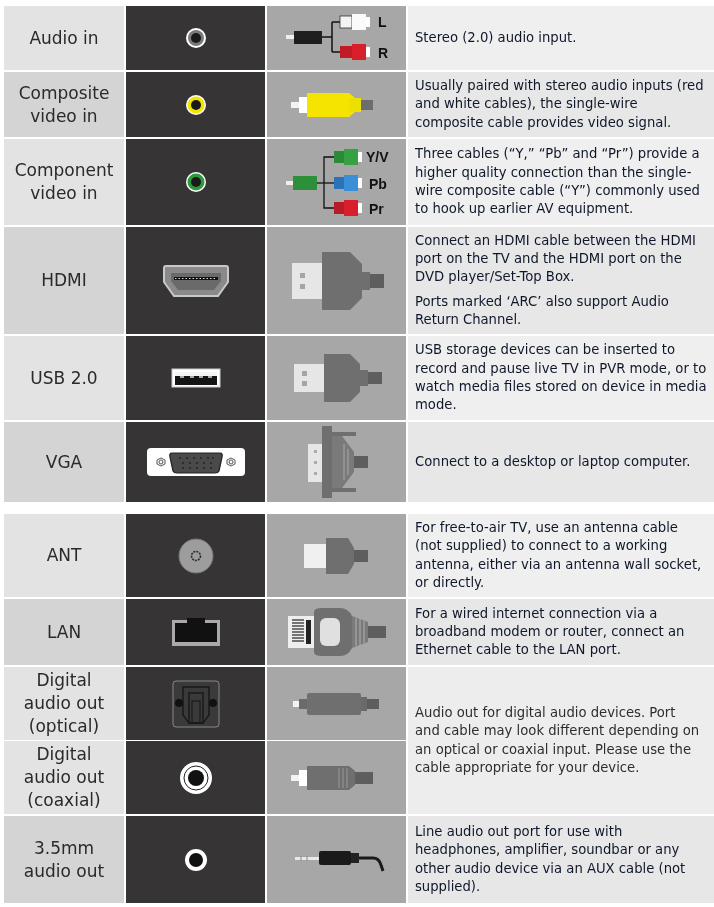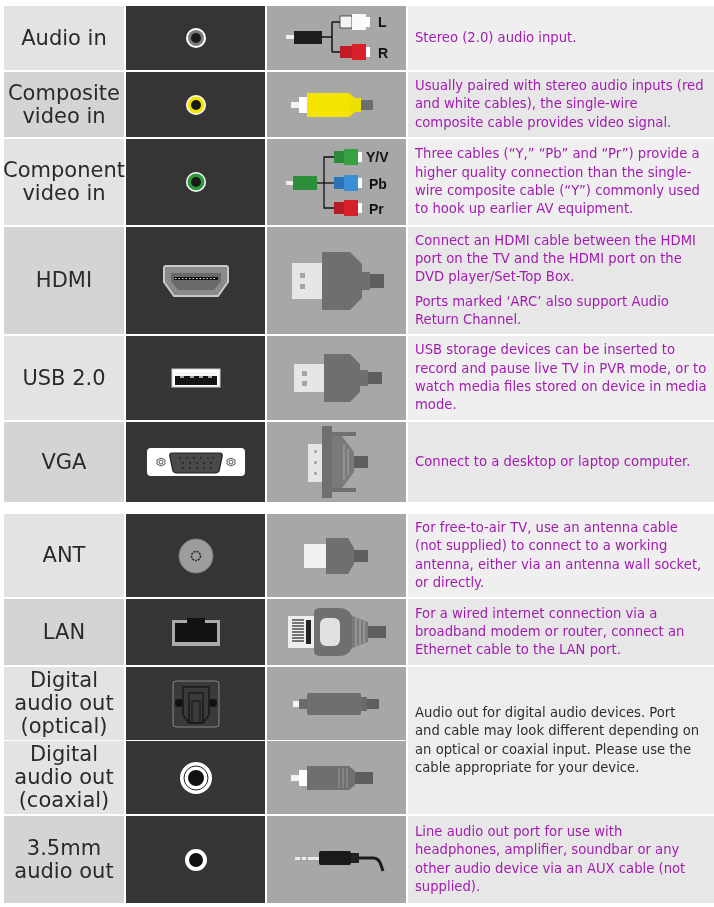--- a/index.html
+++ b/index.html
@@ -1,23 +1,23 @@
 <!DOCTYPE html>
 <html><head>
 <meta charset="utf-8">
 <style>
   html,body{margin:0;padding:0;background:#ffffff;}
   body{width:714px;height:907px;position:relative;overflow:hidden;font-family:"DejaVu Sans","Liberation Sans",sans-serif;color:#2b2b2b;}
   .tbl{position:absolute;left:4px;top:6px;width:710px;}
   .row{position:absolute;left:0;width:710px;}
   .cell{position:absolute;top:0;bottom:0;box-sizing:border-box;}
-  .c1{left:0;width:120px;display:flex;align-items:center;justify-content:center;text-align:center;font-size:21px;line-height:23px;color:#2a2a2a;}
+  .c1{left:0;width:120px;display:flex;align-items:center;justify-content:center;text-align:center;font-size:17px;line-height:23px;color:#2a2a2a;}
   .c2{left:122px;width:139px;background:#373435;display:flex;align-items:center;justify-content:center;}
   .c3{left:263px;width:139px;background:#a7a7a7;display:flex;align-items:center;justify-content:center;}
-  .c4{left:404px;width:306px;display:flex;flex-direction:column;justify-content:center;padding:0 6px 0 7px;font-size:13.2px;line-height:18.3px;color:#a21caf;}
+  .c4{left:404px;width:306px;display:flex;flex-direction:column;justify-content:center;padding:0 6px 0 7px;font-size:13.2px;line-height:18.3px;color:#0f172a;}
   .c4 p{margin:0;}
   .c4 p + p{margin-top:6px;}
   .alt-a .c1{background:#e3e3e3;}
   .alt-a .c4{background:#efefef;}
   .alt-b .c1{background:#d4d4d4;}
   .alt-b .c4{background:#e7e7e7;}
   .merged{position:absolute;left:404px;width:306px;box-sizing:border-box;background:#ededed;display:flex;align-items:center;padding:0 14px 0 7px;font-size:13.2px;line-height:18.3px;color:#2e2e2e;}
   .c3 .lbl{font-family:"Liberation Sans",sans-serif;font-weight:bold;font-size:14px;color:#111;}
   svg{display:block;}
 </style>

